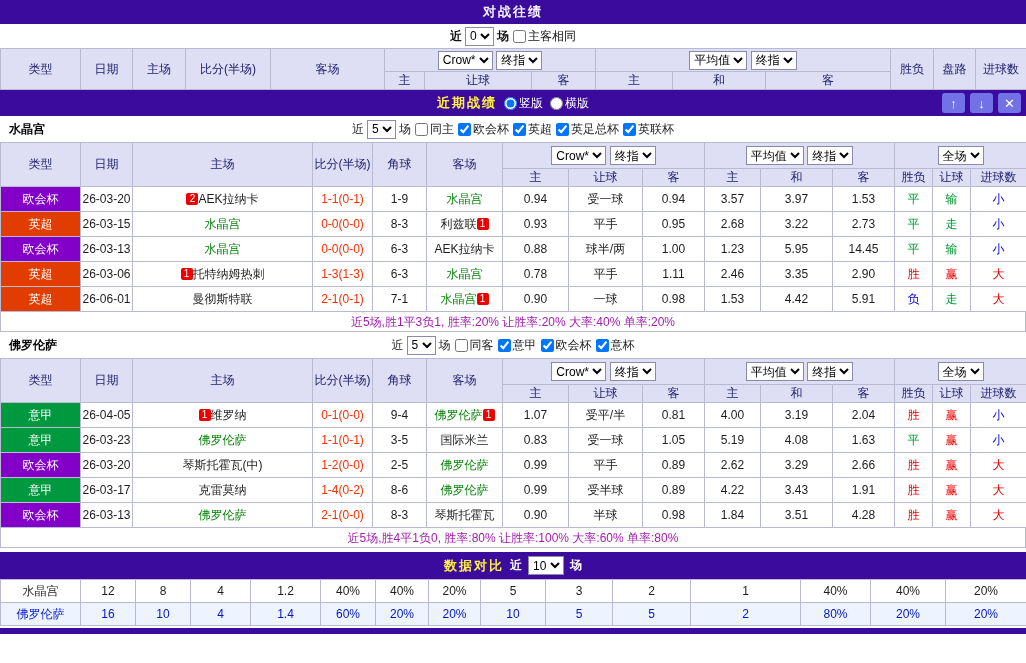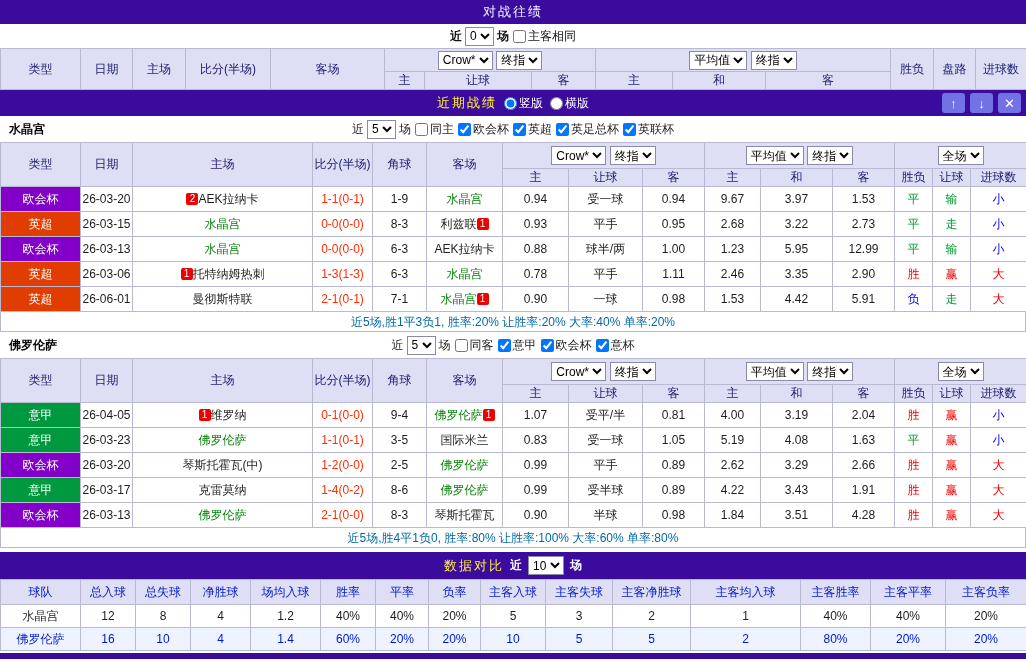--- a/index.html
+++ b/index.html
@@ -5,21 +5,21 @@
   * { box-sizing: border-box; }
   body {
     margin: 0; width: 1026px; height: 663px; overflow: hidden;
     background: #fff; color: #1d1d1d;
     font-family: "Liberation Sans", "DejaVu Sans", sans-serif; font-size: 12px;
   }
   .bar { background: #3b0b9e; display: flex; align-items: center; justify-content: center; gap: 6px; }
   #h2h-bar { height: 24px; }
   #recent-bar { height: 26px; position: relative; }
   #compare-bar { height: 27px; }
-  .bar-title { font-weight: normal; font-size: 13px; letter-spacing: 2px; color: #ffef3e; }
+  .bar-title { font-weight: bold; font-size: 13px; letter-spacing: 2px; color: #ffef3e; }
   #h2h-bar .bar-title { color: #f4f2ff; }
   .bar-sub { color: #fff; font-weight: bold; }
 
   .filter-row { height: 24px; display: flex; align-items: center; justify-content: center; gap: 3px; font-weight: bold; color: #111; }
   .team-row { height: 26px; position: relative; display: flex; align-items: center; justify-content: center; gap: 3px; }
   .team-label { position: absolute; left: 9px; font-weight: bold; color: #000; }
   label { display: inline-flex; align-items: center; gap: 1px; font-weight: normal; }
   select { font-size: 12px; height: 19px; font-family: inherit; border: 1px solid #8a8aa8; background: #fff; }
   input[type=checkbox], input[type=radio] { width: 13px; height: 13px; margin: 0 1px; }
 
@@ -34,21 +34,21 @@
 
   .lg-purple { background: #8200c8; color: #fff; }
   .lg-orange { background: #e23d00; color: #fff; }
   .lg-green  { background: #00993f; color: #fff; }
   .score { color: #ff2d00; }
   .green-team { color: #008000; }
   .rc { display: inline-block; min-width: 12px; height: 12px; line-height: 12px; background: #ee0000; color: #fff; font-size: 10px; border-radius: 2px; vertical-align: 1px; }
   .rc:empty { display: none; }
   .c-red { color: #ee0000; } .c-green { color: #009933; } .c-blue { color: #0000dd; }
 
-  .summary { height: 20px; line-height: 20px; text-align: center; color: #0369a1; border: 1px solid #b9b9d4; border-top: 0; }
+  .summary { height: 20px; line-height: 20px; text-align: center; color: #a21caf; border: 1px solid #b9b9d4; border-top: 0; }
 
   .win-btns { position: absolute; right: 5px; top: 3px; display: flex; }
   .win-btn { width: 23px; height: 20px; margin-left: 5px; background: #7272e6; border-radius: 3px; color: #fff; display: flex; align-items: center; justify-content: center; font-size: 13px; cursor: pointer; }
   .radio-label { color: #fff; }
 
   .compare-hdr td { height: 25px; color: #0016cc; background: #dedef4; }
   .compare-tbl tr.data td { height: 23px; }
   .row-blue td { color: #0016cc; background: #eef4ff; }
   .gap { height: 4px; }
   .bottom-strip { height: 6px; background: #3b0b9e; margin-top: 2px; }
@@ -214,21 +214,21 @@
   <tr class="data">
     <td class="lg-purple">欧会杯</td>
     <td>26-03-20</td>
     <td><span class="rc">2</span><span>AEK拉纳卡</span></td>
     <td class="score">1-1(0-1)</td>
     <td>1-9</td>
     <td><span class="green-team">水晶宫</span></td>
     <td>0.94</td>
     <td>受一球</td>
     <td>0.94</td>
-    <td>9.67</td>
+    <td>3.57</td>
     <td>3.97</td>
     <td>1.53</td>
     <td class="c-green">平</td>
     <td class="c-green">输</td>
     <td class="c-blue">小</td>
   </tr>
   <tr class="data">
     <td class="lg-orange">英超</td>
     <td>26-03-15</td>
     <td><span class="green-team">水晶宫</span></td>
@@ -250,21 +250,21 @@
     <td>26-03-13</td>
     <td><span class="green-team">水晶宫</span></td>
     <td class="score">0-0(0-0)</td>
     <td>6-3</td>
     <td><span>AEK拉纳卡</span></td>
     <td>0.88</td>
     <td>球半/两</td>
     <td>1.00</td>
     <td>1.23</td>
     <td>5.95</td>
-    <td>12.99</td>
+    <td>14.45</td>
     <td class="c-green">平</td>
     <td class="c-green">输</td>
     <td class="c-blue">小</td>
   </tr>
   <tr class="data">
     <td class="lg-orange">英超</td>
     <td>26-03-06</td>
     <td><span class="rc">1</span><span>托特纳姆热刺</span></td>
     <td class="score">1-3(1-3)</td>
     <td>6-3</td>
@@ -482,37 +482,20 @@
       <col style="width:52px">
       <col style="width:65px">
       <col style="width:67px">
     <col style="width:78px">
       <col style="width:110px">
       <col style="width:70px">
       <col style="width:75px">
       <col style="width:81px">
   </colgroup>
   <tbody>
-      <tr class="compare-hdr">
-    <td>球队</td>
-    <td>总入球</td>
-    <td>总失球</td>
-    <td>净胜球</td>
-    <td>场均入球</td>
-    <td>胜率</td>
-    <td>平率</td>
-    <td>负率</td>
-    <td>主客入球</td>
-    <td>主客失球</td>
-    <td>主客净胜球</td>
-    <td>主客均入球</td>
-    <td>主客胜率</td>
-    <td>主客平率</td>
-    <td>主客负率</td>
-  </tr>
   <tr class="data">
     <td>水晶宫</td>
     <td>12</td>
     <td>8</td>
     <td>4</td>
     <td>1.2</td>
     <td>40%</td>
     <td>40%</td>
     <td>20%</td>
     <td>5</td>

